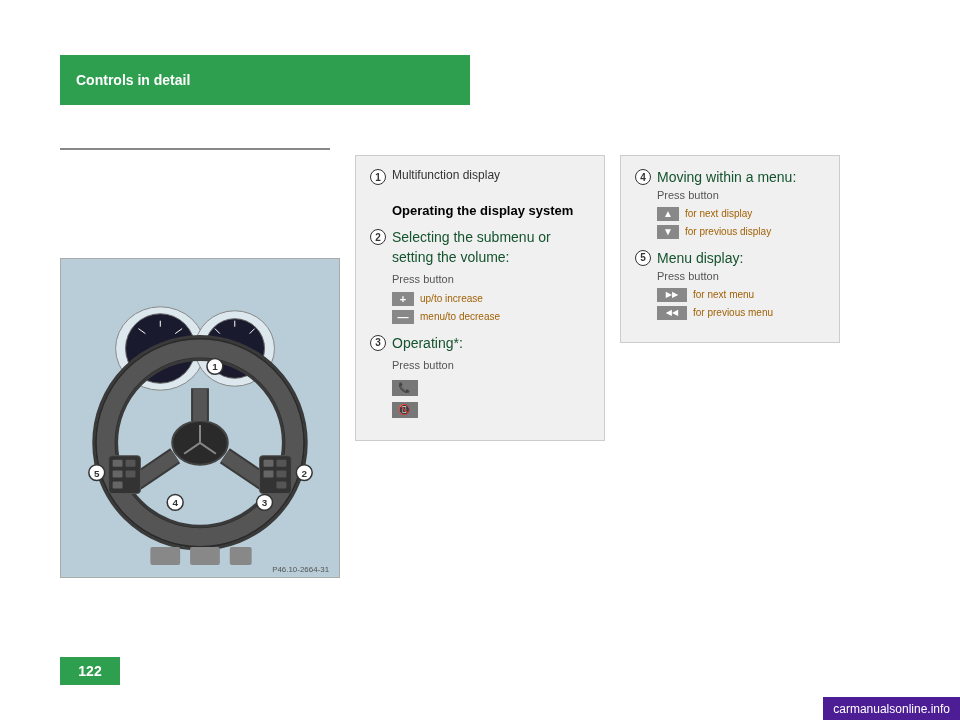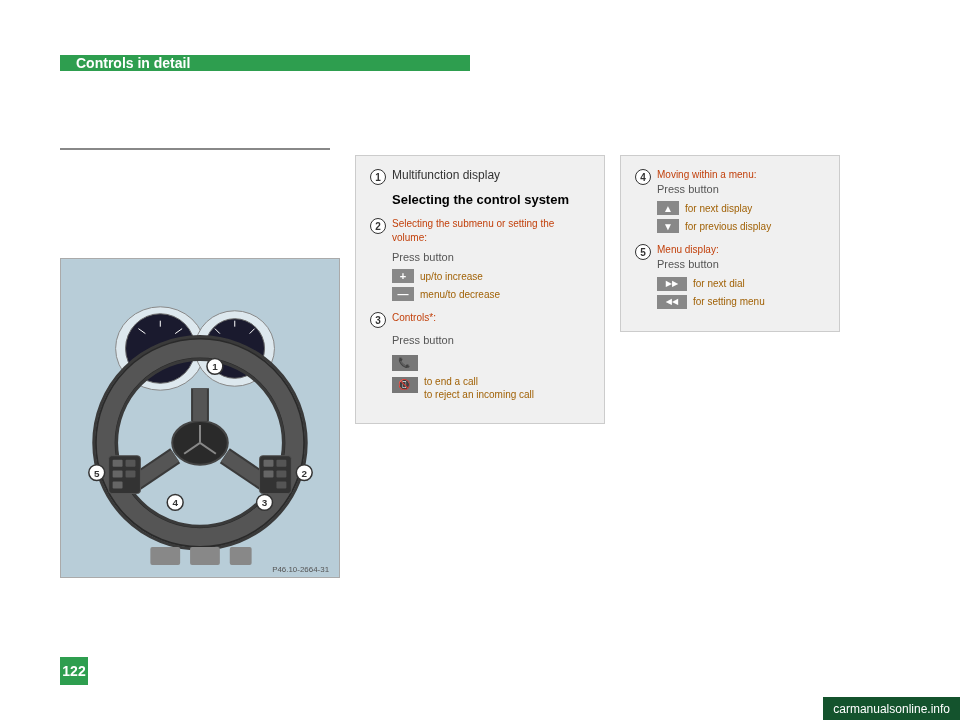--- a/index.html
+++ b/index.html
@@ -17,21 +17,21 @@
       height: 720px;
       background: #ffffff;
       position: relative;
     }
     
     .header-bar {
       position: absolute;
       top: 55px;
       left: 60px;
       width: 410px;
-      height: 16px;
+      height: 50px;
       background: #2e9e4f;
       display: flex;
       align-items: center;
       padding-left: 16px;
     }
     .header-title {
       color: #ffffff;
       font-weight: bold;
       font-size: 14px;
     }
@@ -92,43 +92,43 @@
       width: 220px;
       background: #f0f0f0;
       border: 1px solid #ccc;
       padding: 12px 14px;
     }
 
     .section-title {
       font-size: 12px;
       font-weight: normal;
       color: #333;
-      margin-bottom: 8px;
+      margin-bottom: 19px;
     }
     .section-bold {
       font-size: 13px;
       font-weight: bold;
       color: #000;
       margin-bottom: 8px;
     }
     .section-item {
       margin-bottom: 10px;
     }
     .item-header {
       display: flex;
       align-items: flex-start;
       gap: 6px;
       margin-bottom: 2px;
     }
     .item-header .circle-num {
       margin-top: 1px;
     }
     .item-text {
-      font-size: 10px;
-      color: #c2410c;
+      font-size: 14px;
+      color: #14532d;
       line-height: 1.4;
     }
     .item-sub {
       margin-left: 22px;
       margin-top: 4px;
     }
     .sub-row {
       display: flex;
       align-items: center;
       gap: 6px;
@@ -161,39 +161,39 @@
       font-size: 10px;
       color: #a16207;
       line-height: 1.3;
     }
 
     
     .page-number-box {
       position: absolute;
       bottom: 35px;
       left: 60px;
-      width: 28px;
+      width: 60px;
       height: 28px;
       background: #2e9e4f;
       display: flex;
       align-items: center;
       justify-content: center;
     }
     .page-number {
       color: white;
       font-weight: bold;
       font-size: 14px;
     }
 
     
     .watermark {
       position: absolute;
       bottom: 0;
       right: 0;
-      background: #14532d;
+      background: #4c1d95;
       padding: 4px 10px;
       margin-top: 8px;
     }
     .watermark-text {
       color: #fff;
       font-size: 12px;
     }
 
     
     .steering-svg {
@@ -286,21 +286,21 @@
   </div>
 
   <div class="info-box-left">
 
     <div class="section-item">
       <div class="item-header">
         <span class="circle-num">1</span>
         <span class="section-title">Multifunction display</span>
       </div>
       <div style="padding-left:22px">
-        <span class="section-bold">Selecting the control system</span>
+        <span class="section-bold">Operating the display system</span>
       </div>
     </div>
 
     <div class="section-item">
       <div class="item-header">
         <span class="circle-num">2</span>
         <span class="item-text">Selecting the submenu or setting the volume:</span>
       </div>
       <div class="item-sub">
         <span class="item-text" style="color:#555; font-size:11px;">Press button</span>
@@ -311,33 +311,29 @@
         <div class="sub-row">
           <span class="icon-btn">—</span>
           <span class="sub-text">menu/to decrease</span>
         </div>
       </div>
     </div>
 
     <div class="section-item">
       <div class="item-header">
         <span class="circle-num">3</span>
-        <span class="item-text">Controls*:</span>
+        <span class="item-text">Operating*:</span>
       </div>
       <div class="item-sub">
         <span class="item-text" style="color:#555; font-size:11px;">Press button</span>
         <div class="sub-row" style="margin-top:4px; align-items:flex-start">
           <span class="icon-btn-phone" style="margin-top:2px; background:#777; font-size:10px;">📞</span>
         </div>
         <div class="sub-row" style="align-items:flex-start">
           <span class="icon-btn-phone" style="margin-top:2px; background:#777; font-size:10px;">📵</span>
-          <div>
-            <div class="sub-text">to end a call</div>
-            <div class="sub-text">to reject an incoming call</div>
-          </div>
         </div>
       </div>
     </div>
 
   </div>
 
   <div class="info-box-right">
 
     <div class="section-item">
       <div class="item-header">
@@ -363,25 +359,25 @@
       <div class="item-header">
         <span class="circle-num">5</span>
         <div>
           <div class="item-text">Menu display:</div>
           <div class="item-text" style="color:#555; font-size:11px;">Press button</div>
         </div>
       </div>
       <div class="item-sub">
         <div class="sub-row">
           <span style="display:inline-flex;align-items:center;justify-content:center;background:#888;color:white;width:30px;height:14px;font-size:8px;">▶▶</span>
-          <span class="sub-text">for next dial</span>
+          <span class="sub-text">for next menu</span>
         </div>
         <div class="sub-row">
           <span style="display:inline-flex;align-items:center;justify-content:center;background:#888;color:white;width:30px;height:14px;font-size:8px;">◀◀</span>
-          <span class="sub-text">for setting menu</span>
+          <span class="sub-text">for previous menu</span>
         </div>
       </div>
     </div>
 
   </div>
 
   <div class="page-number-box">
     <span class="page-number">122</span>
   </div>
 

